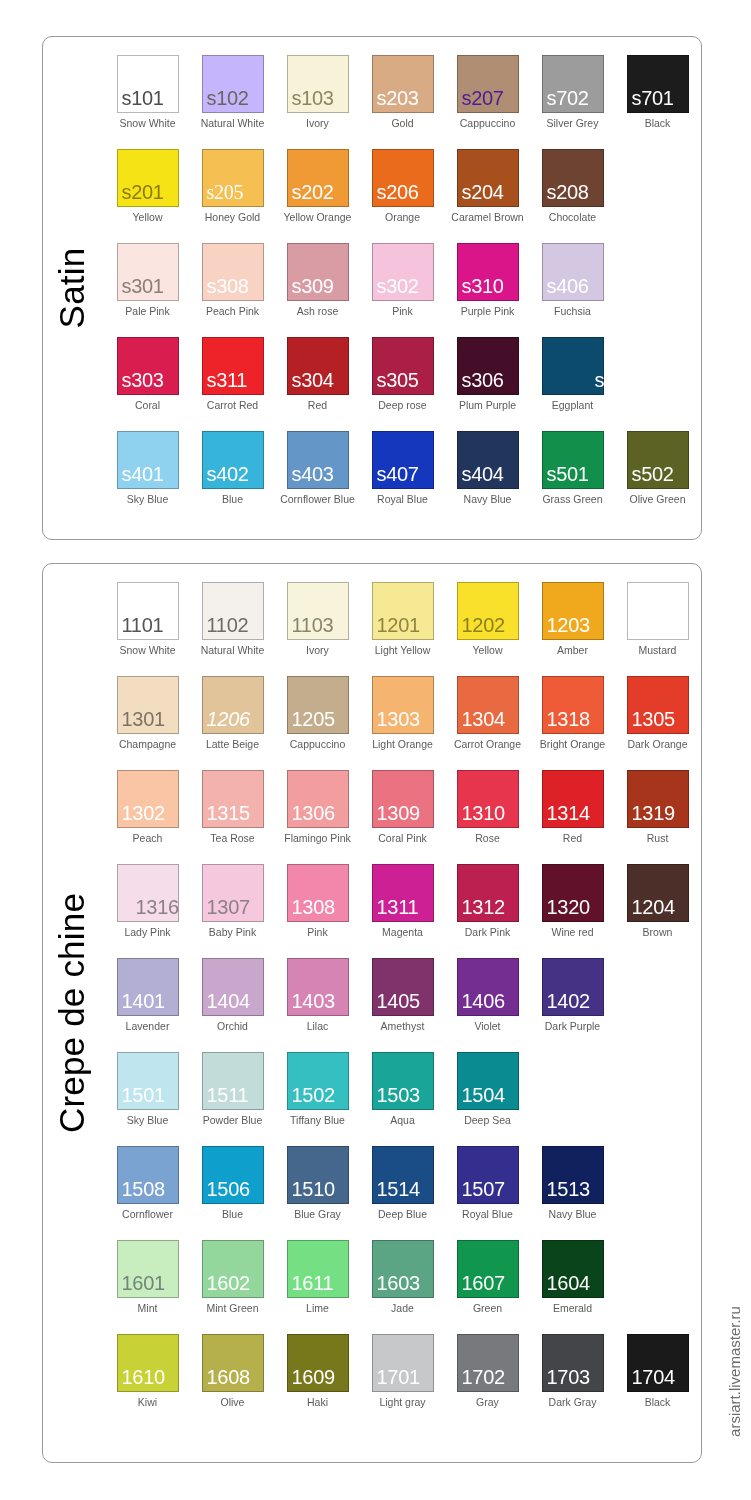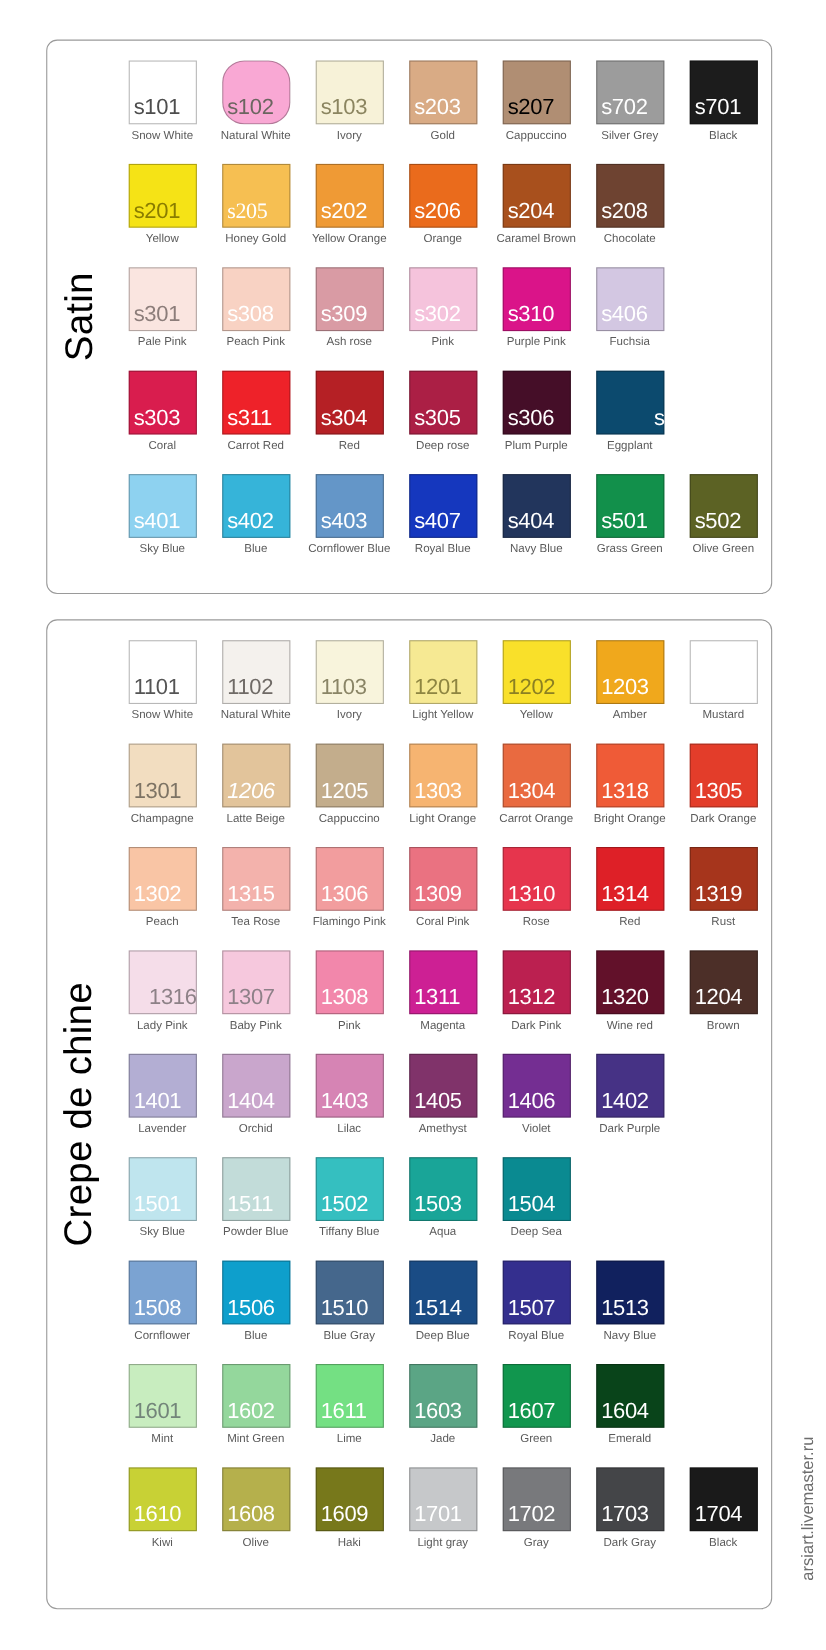--- a/index.html
+++ b/index.html
@@ -129,40 +129,40 @@
     </div>
     <div class="rows">
         <div class="row">
           <div class="cell">
             <div class="chip" style="background: rgb(255, 255, 255);">
               <div class="code" style="color: rgb(77, 77, 77);">s101</div>
             </div>
             <div class="name">Snow White</div>
           </div>
           <div class="cell">
-            <div class="chip" style="background: #f9a8d4; border-radius: 20px;">
+            <div class="chip" style="background: #c4b5fd;">
               <div class="code" style="color: rgb(107, 101, 96);">s102</div>
             </div>
             <div class="name">Natural White</div>
           </div>
           <div class="cell">
             <div class="chip" style="background: rgb(247, 242, 216);">
               <div class="code" style="color: rgb(139, 133, 96);">s103</div>
             </div>
             <div class="name">Ivory</div>
           </div>
           <div class="cell">
             <div class="chip" style="background: rgb(217, 171, 133);">
               <div class="code" style="color: rgb(255, 255, 255);">s203</div>
             </div>
             <div class="name">Gold</div>
           </div>
           <div class="cell">
             <div class="chip" style="background: rgb(176, 142, 115);">
-              <div class="code" style="color: #000000;">s207</div>
+              <div class="code" style="color: #4c1d95;">s207</div>
             </div>
             <div class="name">Cappuccino</div>
           </div>
           <div class="cell">
             <div class="chip" style="background: rgb(156, 156, 156);">
               <div class="code" style="color: rgb(255, 255, 255);">s702</div>
             </div>
             <div class="name">Silver Grey</div>
           </div>
           <div class="cell">

